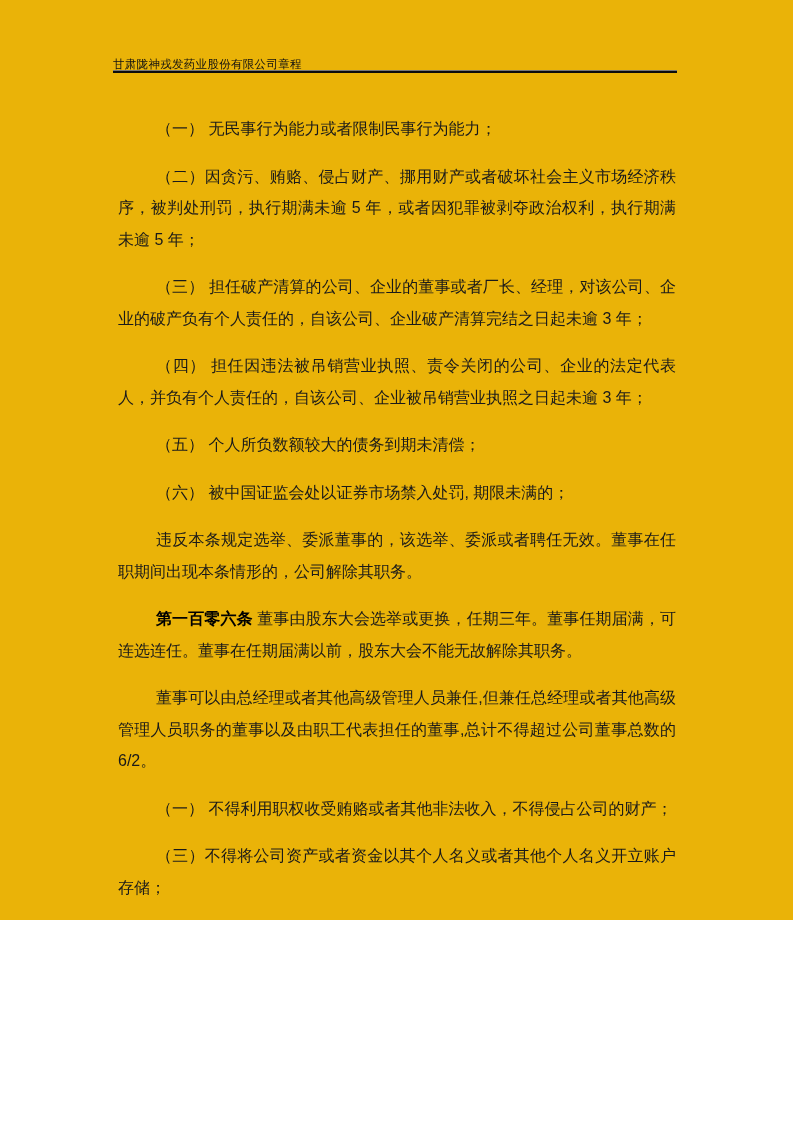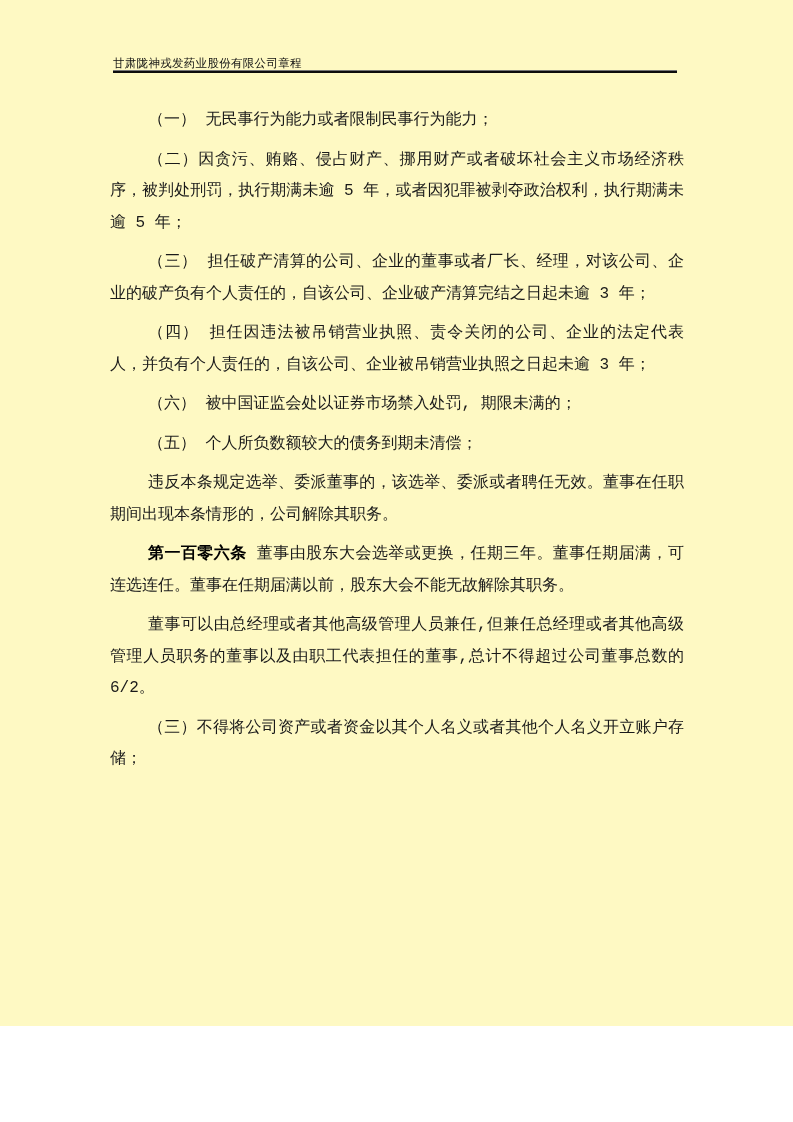--- a/index.html
+++ b/index.html
@@ -3,23 +3,23 @@
 <meta charset="utf-8">
 <style>
   html, body {
     margin: 0;
     padding: 0;
     background: #ffffff;
   }
   .page {
     position: relative;
     width: 793px;
-    height: 1026px;
-    background: #fef9c3;
-    font-family: Liberation Mono, monospace;
+    height: 920px;
+    background: #eab308;
+    font-family: Liberation Sans, sans-serif;
     color: #1a1a1a;
     overflow: hidden;
   }
   .page-header {
     position: absolute;
     left: 113px;
     top: 54px;
     width: 564px;
   }
   .page-header-title {
@@ -41,21 +41,21 @@
   .page-body {
     position: absolute;
     left: 102px;
     top: 97px;
     width: 590px;
     font-size: 16px;
     line-height: 31.5px;
     text-align: justify;
   }
   .para {
-    margin: 8px;
+    margin: 16px;
     text-indent: 38px;
   }
   .clause-no {
     font-weight: bold;
     color: #000000;
   }
   .page-footer {
     position: absolute;
     left: 0;
     top: 1039px;
@@ -73,25 +73,26 @@
   <div class="page-header">
     <span class="page-header-title">甘肃陇神戎发药业股份有限公司章程</span>
   </div>
   <div class="page-header-rule"></div>
 
   <div class="page-body">
     <p class="para">（一） 无民事行为能力或者限制民事行为能力；</p>
     <p class="para">（二）因贪污、贿赂、侵占财产、挪用财产或者破坏社会主义市场经济秩序，被判处刑罚，执行期满未逾 5 年，或者因犯罪被剥夺政治权利，执行期满未逾 5 年；</p>
     <p class="para">（三） 担任破产清算的公司、企业的董事或者厂长、经理，对该公司、企业的破产负有个人责任的，自该公司、企业破产清算完结之日起未逾 3 年；</p>
     <p class="para">（四） 担任因违法被吊销营业执照、责令关闭的公司、企业的法定代表人，并负有个人责任的，自该公司、企业被吊销营业执照之日起未逾 3 年；</p>
+    <p class="para">（五） 个人所负数额较大的债务到期未清偿；</p>
     <p class="para">（六） 被中国证监会处以证券市场禁入处罚, 期限未满的；</p>
-    <p class="para">（五） 个人所负数额较大的债务到期未清偿；</p>
     <p class="para">违反本条规定选举、委派董事的，该选举、委派或者聘任无效。董事在任职期间出现本条情形的，公司解除其职务。</p>
     <p class="para"><b class="clause-no">第一百零六条</b><span> 董事由股东大会选举或更换，任期三年。董事任期届满，可连选连任。董事在任期届满以前，股东大会不能无故解除其职务。</span></p>
     <p class="para">董事可以由总经理或者其他高级管理人员兼任,但兼任总经理或者其他高级管理人员职务的董事以及由职工代表担任的董事,总计不得超过公司董事总数的 6/2。</p>
+    <p class="para">（一） 不得利用职权收受贿赂或者其他非法收入，不得侵占公司的财产；</p>
     <p class="para">（三）不得将公司资产或者资金以其个人名义或者其他个人名义开立账户存储；</p>
   </div>
 
   <div class="page-footer">
     <span>24</span>
   </div>
 
 </div>
 
 </body></html>

